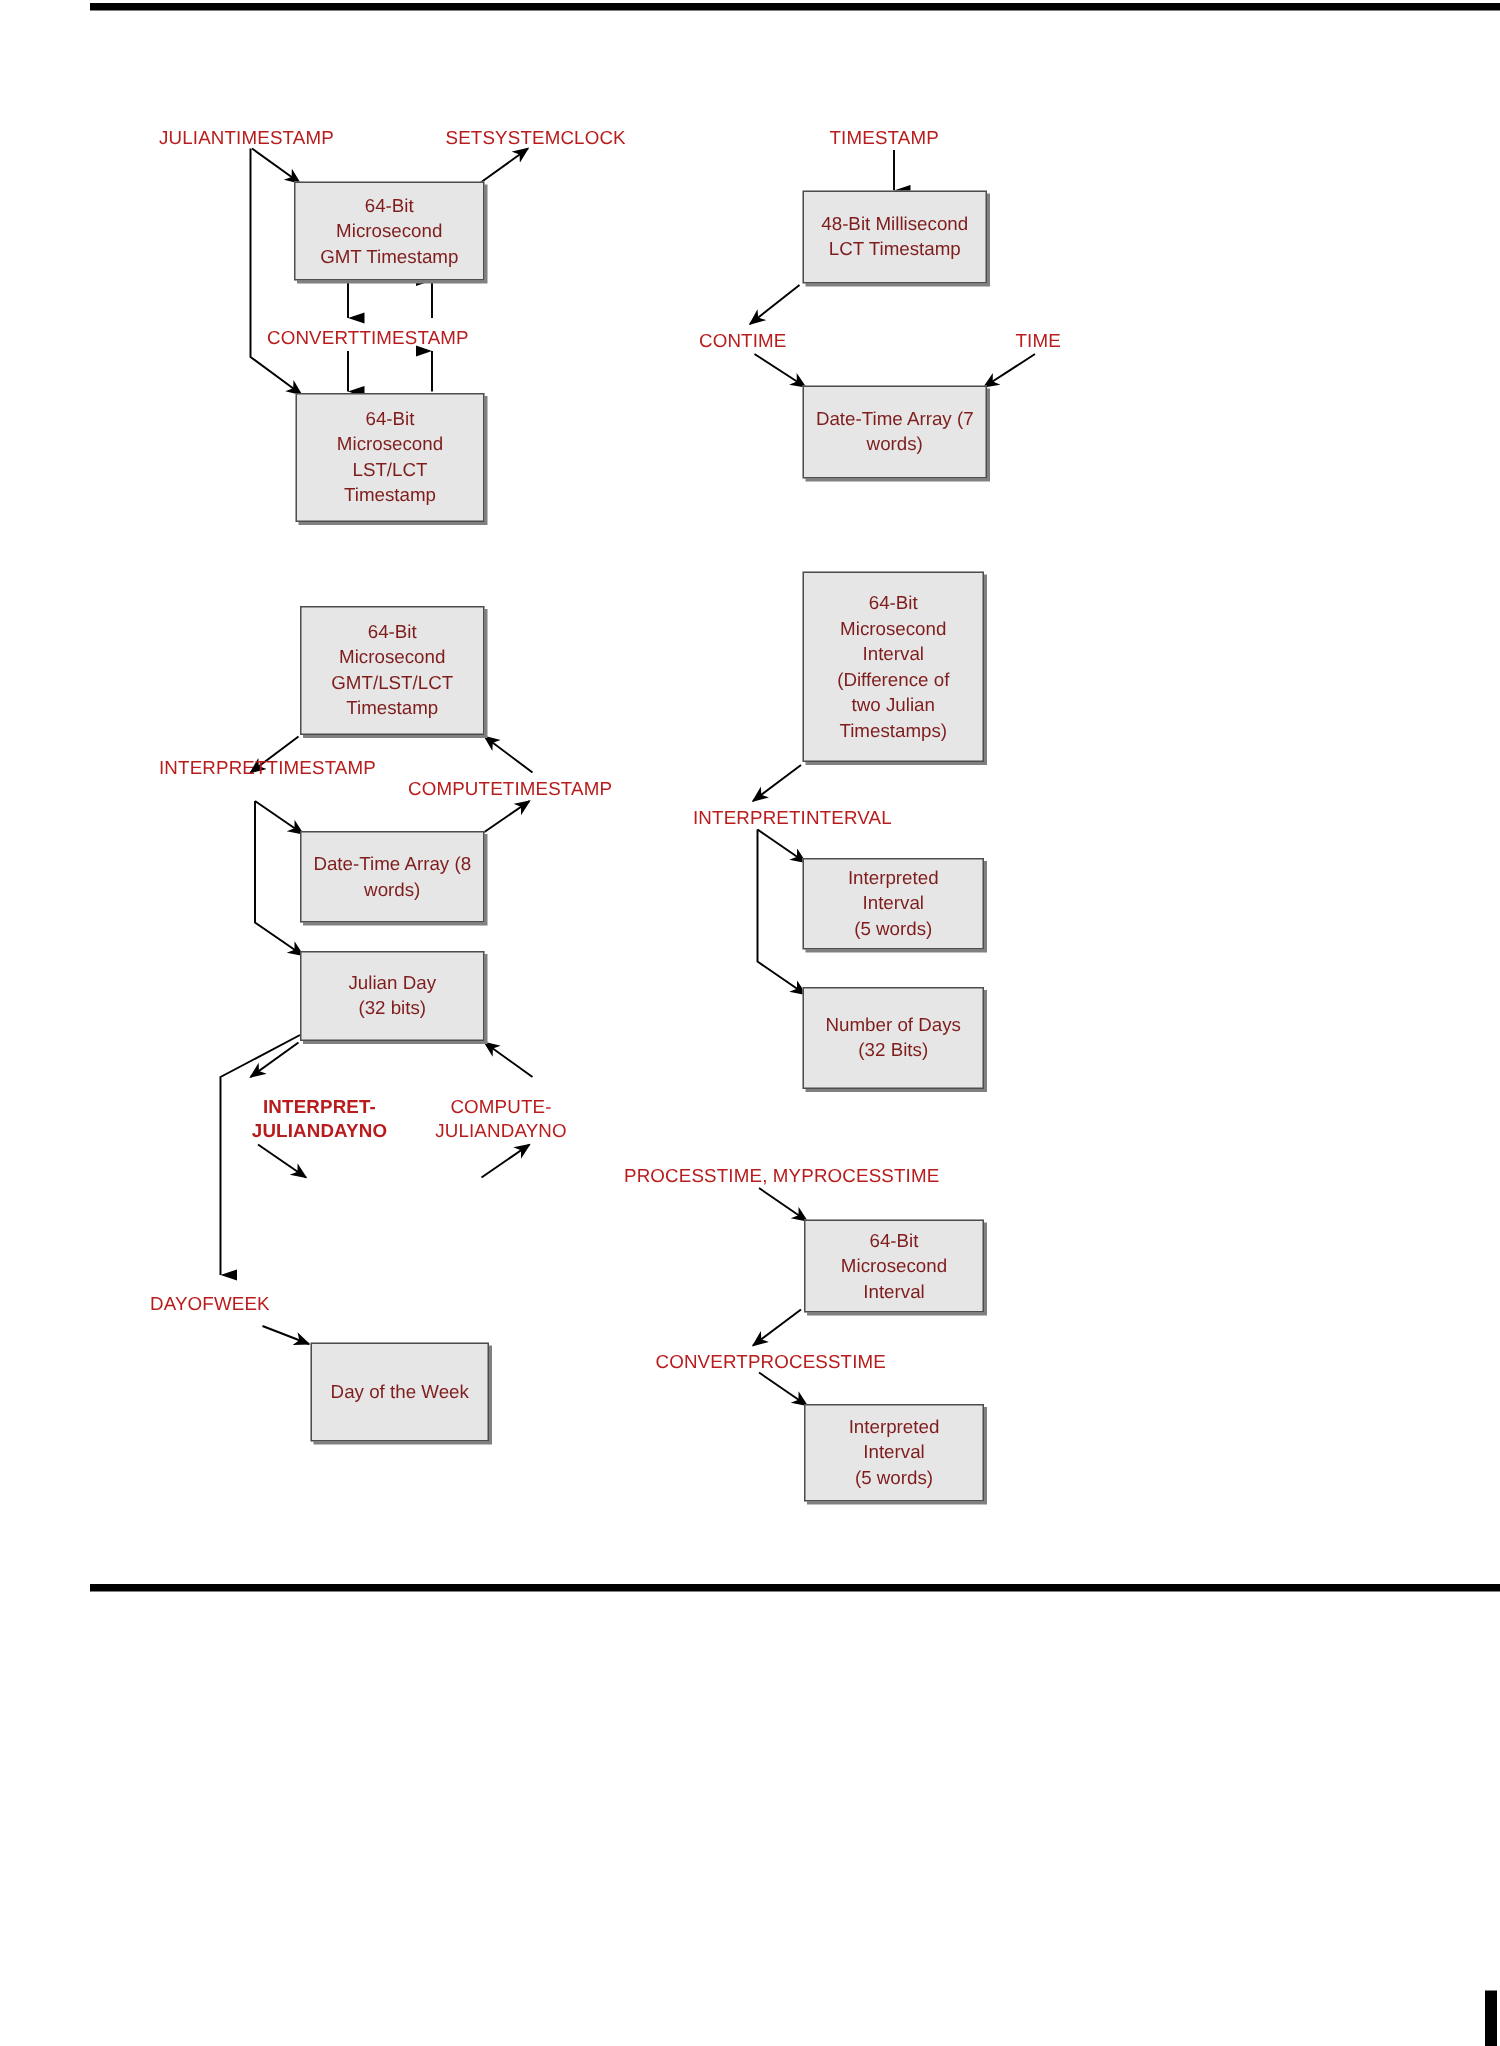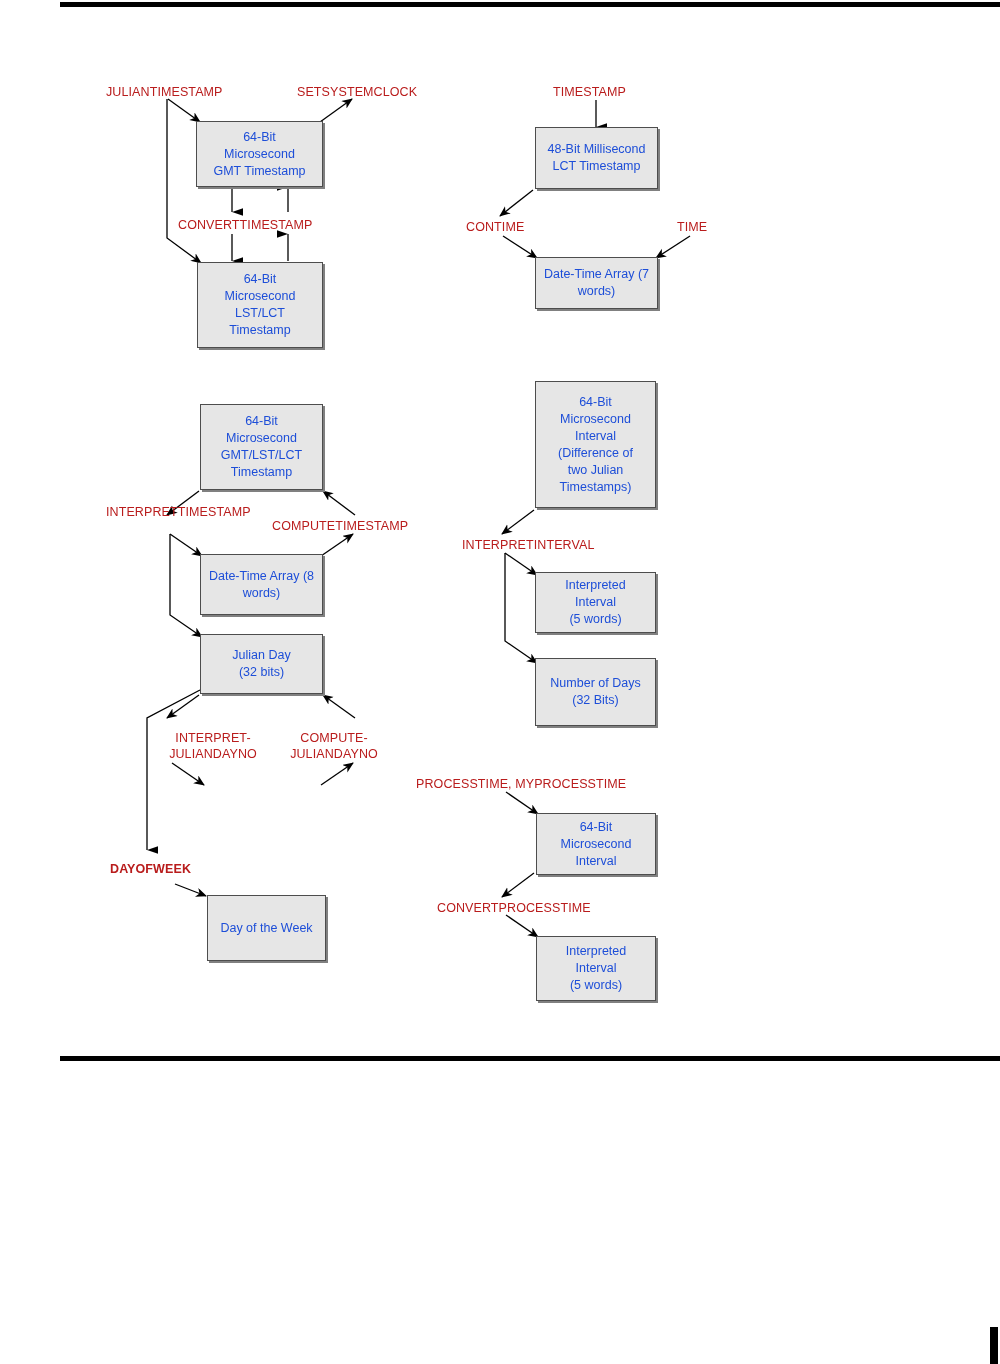--- a/index.html
+++ b/index.html
@@ -42,21 +42,21 @@
     background: #e6e6e6;
     border: 1px solid #4d4d4d;
     box-shadow: 2px 2px 0 0 #808080;
     display: flex;
     align-items: center;
     justify-content: center;
     text-align: center;
     font-size: 12.5px;
     line-height: 17px;
     white-space: pre;
-    color: #1d4ed8;
+    color: #7f1d1d;
   }
   .node .lbl { display: block; }
   .node.clip { overflow: hidden; }
 
   
   .edge-label {
     position: absolute;
     font-size: 12.5px;
     line-height: 16px;
     letter-spacing: 0.1px;
@@ -167,21 +167,21 @@
 
   <div class="node" style="left:535px; top:127px; width:123px; height:62px;">
     <span class="lbl">48-Bit Millisecond
 LCT Timestamp</span>
   </div>
 
   <div class="edge-label" style="left:466px; top:219px;">CONTIME</div>
 
   <div class="edge-label" style="left:677px; top:219px;">TIME</div>
 
-  <div class="node clip" style="left:535px; top:257px; width:123px; height:52px;">
+  <div class="node clip" style="left:535px; top:257px; width:123px; height:62px;">
     <span class="lbl">Date-Time Array (7
 words)</span>
   </div>
 
   <div class="node" style="left:200px; top:404px; width:123px; height:86px;">
     <span class="lbl">64-Bit
 Microsecond
 GMT/LST/LCT
 Timestamp</span>
   </div>
@@ -193,28 +193,28 @@
   <div class="node clip" style="left:200px; top:554px; width:123px; height:61px;">
     <span class="lbl">Date-Time Array (8
 words)</span>
   </div>
 
   <div class="node" style="left:200px; top:634px; width:123px; height:60px;">
     <span class="lbl">Julian Day
 (32 bits)</span>
   </div>
 
-  <div class="edge-label center" style="left:160px; top:730px; width:106px;">INTERPRET-
+  <div class="edge-label center" style="left:160px; top:730px; width:106px;font-weight:bold;">INTERPRET-
 JULIANDAYNO</div>
 
   <div class="edge-label center" style="left:282px; top:730px; width:104px;">COMPUTE-
 JULIANDAYNO</div>
 
 
-  <div class="edge-label" style="left:110px; top:861px;font-weight:bold;">DAYOFWEEK</div>
+  <div class="edge-label" style="left:100px; top:861px;">DAYOFWEEK</div>
 
   <div class="node" style="left:207px; top:895px; width:119px; height:66px;">
     <span class="lbl">Day of the Week</span>
   </div>
 
   <div class="node" style="left:535px; top:381px; width:121px; height:127px;">
     <span class="lbl">64-Bit
 Microsecond
 Interval
 (Difference of

